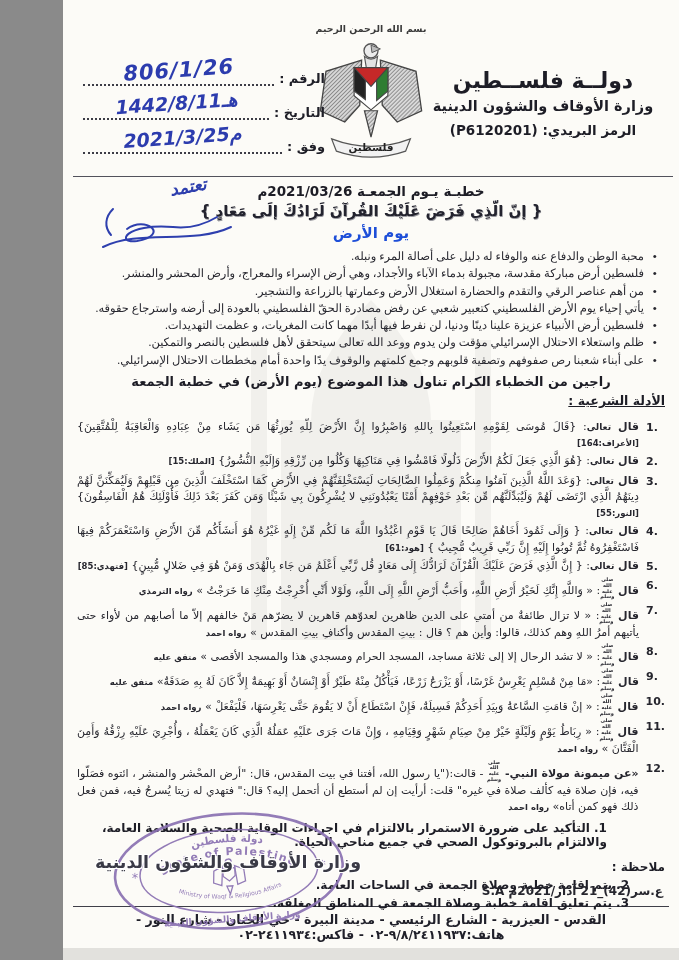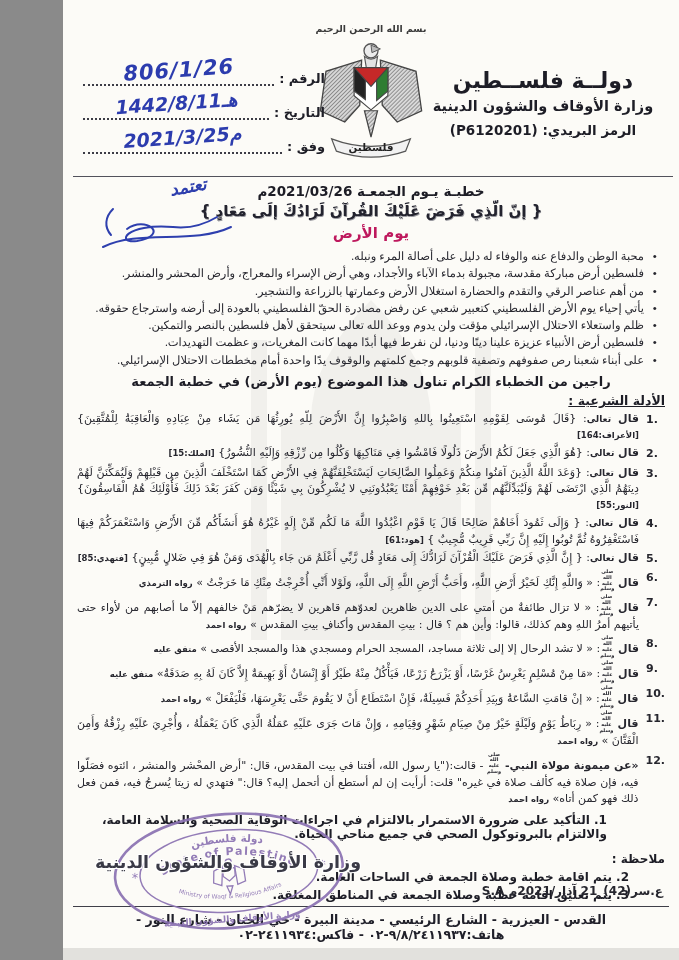--- a/index.html
+++ b/index.html
@@ -22,26 +22,26 @@
   .approve{position:absolute;top:183px;left:34px;width:140px;color:#2e3fae;z-index:4;}
   .approve-word{display:block;font-size:17px;font-weight:700;font-style:italic;
                 transform:rotate(-10deg);margin-right:30px;}
   
   .watermark{position:absolute;top:280px;left:50%;transform:translateX(-50%);opacity:.05;z-index:0;}
   
   .content{position:absolute;top:183px;left:14px;right:14px;z-index:2;}
   .t1{text-align:center;font-weight:700;font-size:13.5px;color:#1d1d26;}
   .t2{text-align:center;font-weight:700;font-size:15px;margin-top:3px;color:#23232e;
       text-shadow:.6px .6px 0 #9a9aa0;}
-  .t3{text-align:center;font-weight:700;font-size:15px;margin:4px 0 6px;color:#be185d;}
+  .t3{text-align:center;font-weight:700;font-size:15px;margin:4px 0 6px;color:#1d4ed8;}
   .bullets{list-style:none;margin:0;padding:0 6px 0 0;font-size:11.5px;line-height:1.5;font-family:Liberation Serif, serif;}
   .bullets li{position:relative;padding-right:15px;text-align:right;}
   .bullets li::before{content:"•";position:absolute;right:2px;top:-1px;font-size:13px;}
   .request{text-align:center;font-weight:700;font-size:13px;margin:5px 0 4px;color:#1d1d26;}
-  .ev-head{font-weight:700;font-size:12.5px;text-decoration:underline;margin:2px 0 3px;color:#1d1d26;}
+  .ev-head{font-weight:700;font-size:12.5px;text-decoration:underline;margin:2px 0 11px;color:#1d1d26;}
   .ev{list-style:none;margin:0;padding:0;font-size:11px;line-height:1.48;}
   .ev li{display:flex;gap:7px;margin-bottom:2px;}
   .ev .num{font-weight:700;min-width:19px;direction:ltr;text-align:left;padding-top:1px;}
   .ev .body{flex:1;text-align:justify;}
   .pre{font-weight:600;}
   .hon-t{font-size:9px;font-weight:800;}
   .hon-s{display:inline-block;width:14px;font-size:5px;line-height:1.15;font-weight:700;
          text-align:center;vertical-align:-4px;}
   .tail{font-size:8.5px;font-weight:700;white-space:nowrap;}
   .notes{margin-top:6px;font-size:12px;font-weight:700;color:#1d1d26;}
@@ -148,22 +148,22 @@
   <div class="content">
     <div class="t1">خطبـة يـوم الجمعـة 2021/03/26م</div>
     <div class="t2">{ إنّ الّذِي فَرَضَ عَلَيْكَ القُرآنَ لَرَادُكَ إلَى مَعَادٍ }</div>
     <div class="t3">يوم الأرض</div>
 
     <ul class="bullets">
         <li>محبة الوطن والدفاع عنه والوفاء له دليل على أصالة المرء ونبله.</li>
         <li>فلسطين أرض مباركة مقدسة، مجبولة بدماء الآباء والأجداد، وهي أرض الإسراء والمعراج، وأرض المحشر والمنشر.</li>
         <li>من أهم عناصر الرقي والتقدم والحضارة استغلال الأرض وعمارتها بالزراعة والتشجير.</li>
         <li>يأتي إحياء يوم الأرض الفلسطيني كتعبير شعبي عن رفض مصادرة الحقّ الفلسطيني بالعودة إلى أرضه واسترجاع حقوقه.</li>
+        <li>فلسطين أرض الأنبياء عزيزة علينا دينًا ودنيا، لن نفرط فيها أبدًا مهما كانت المغريات، و عظمت التهديدات.</li>
         <li>ظلم واستعلاء الاحتلال الإسرائيلي مؤقت ولن يدوم ووعد الله تعالى سيتحقق لأهل فلسطين بالنصر والتمكين.</li>
-        <li>فلسطين أرض الأنبياء عزيزة علينا دينًا ودنيا، لن نفرط فيها أبدًا مهما كانت المغريات، و عظمت التهديدات.</li>
         <li>على أبناء شعبنا رص صفوفهم وتصفية قلوبهم وجمع كلمتهم والوقوف يدًا واحدة أمام مخططات الاحتلال الإسرائيلي.</li>
       </ul>
 
     <div class="request">راجين من الخطباء الكرام تناول هذا الموضوع (يوم الأرض) في خطبة الجمعة</div>
 
     <div class="ev-head">الأدلة الشرعية :</div>
     <ol class="ev">
         <li>
           <span class="num">1.</span>
           <div class="body"><span class="pre">قال </span><span class="hon-t">تعالى</span><span>: </span><span>{قَالَ مُوسَى لِقَوْمِهِ اسْتَعِينُوا بِاللهِ وَاصْبِرُوا إِنَّ الأَرْضَ لِلّهِ يُورِثُهَا مَن يَشَاء مِنْ عِبَادِهِ وَالْعَاقِبَةُ لِلْمُتَّقِينَ} </span><span class="tail">[الأعراف:164]</span></div>

